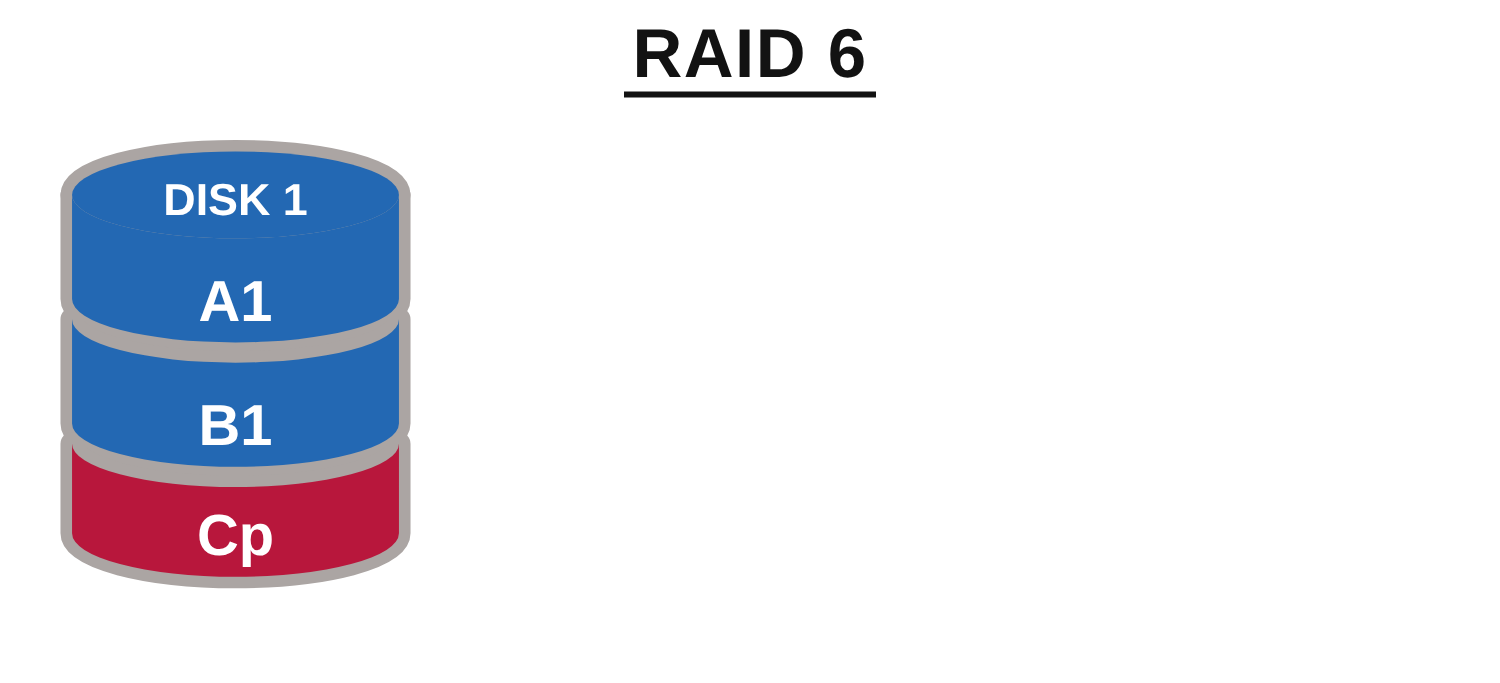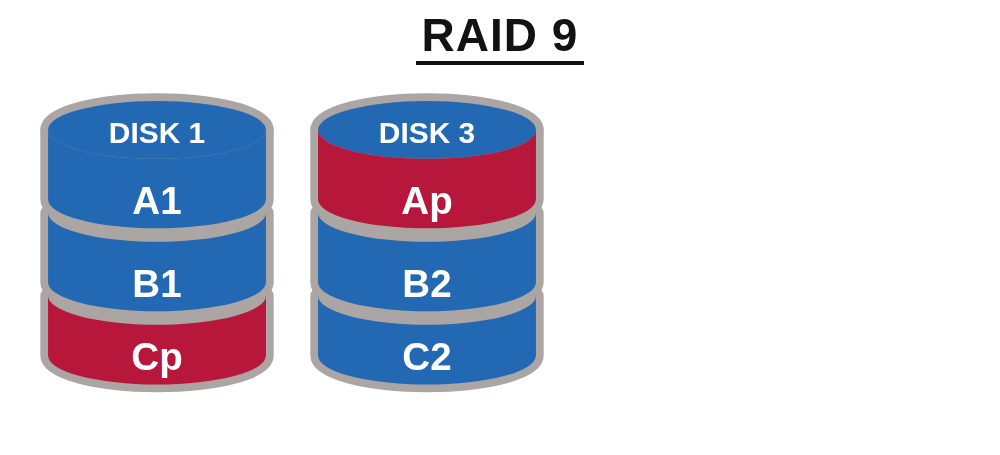--- a/index.html
+++ b/index.html
@@ -25,63 +25,48 @@
     font-weight: bold;
     color: #121212;
     letter-spacing: 1px;
     border-bottom: 4px solid #121212;
     padding: 0 6px 3px 6px;
   }
   .disks-row {
     display: flex;
     align-items: flex-start;
     padding-left: 22px;
+    gap: 66px;
     margin-top: 0;
   }
   .disk {
     margin: 0;
     padding: 0;
   }
   svg text {
     font-family: "Liberation Sans", sans-serif;
   }
 </style>
 </head>
 <body>
 
 <div class="title-row">
-  <h1><span>RAID 9</span></h1>
+  <h1><span>RAID 6</span></h1>
 </div>
 
 <div class="disks-row">
   <figure class="disk"><svg viewBox="0 0 280 344" width="270" height="332">
         <g fill="#ABA5A3" stroke="#ABA5A3" stroke-width="16" stroke-linejoin="round">
           <ellipse cx="140" cy="62" rx="113" ry="30"></ellipse>
           <path d="M 27 62 A 113 30 0 0 0 253 62 L 253 134 A 113 30 0 0 1 27 134 Z"></path>
           <path d="M 27 148 A 113 30 0 0 0 253 148 L 253 220 A 113 30 0 0 1 27 220 Z"></path>
           <path d="M 27 234 A 113 30 0 0 0 253 234 L 253 296 A 113 30 0 0 1 27 296 Z"></path>
         </g>
         <ellipse cx="140" cy="62" rx="113" ry="30" fill="#2368B3"></ellipse>
         <path d="M 27 62 A 113 30 0 0 0 253 62 L 253 134 A 113 30 0 0 1 27 134 Z" fill="#2368B3"></path>
         <path d="M 27 148 A 113 30 0 0 0 253 148 L 253 220 A 113 30 0 0 1 27 220 Z" fill="#2368B3"></path>
         <path d="M 27 234 A 113 30 0 0 0 253 234 L 253 296 A 113 30 0 0 1 27 296 Z" fill="#B8173C"></path>
         <text x="140" y="76" text-anchor="middle" font-size="31" font-weight="bold" fill="#FFFFFF">DISK 1</text>
         <text x="140" y="149" text-anchor="middle" font-size="40" font-weight="bold" fill="#FFFFFF">A1</text>
         <text x="140" y="235" text-anchor="middle" font-size="40" font-weight="bold" fill="#FFFFFF">B1</text>
         <text x="140" y="311" text-anchor="middle" font-size="40" font-weight="bold" fill="#FFFFFF">Cp</text>
       </svg></figure>
-  <figure class="disk"><svg viewBox="0 0 280 344" width="270" height="332">
-        <g fill="#ABA5A3" stroke="#ABA5A3" stroke-width="16" stroke-linejoin="round">
-          <ellipse cx="140" cy="62" rx="113" ry="30"></ellipse>
-          <path d="M 27 62 A 113 30 0 0 0 253 62 L 253 134 A 113 30 0 0 1 27 134 Z"></path>
-          <path d="M 27 148 A 113 30 0 0 0 253 148 L 253 220 A 113 30 0 0 1 27 220 Z"></path>
-          <path d="M 27 234 A 113 30 0 0 0 253 234 L 253 296 A 113 30 0 0 1 27 296 Z"></path>
-        </g>
-        <ellipse cx="140" cy="62" rx="113" ry="30" fill="#2368B3"></ellipse>
-        <path d="M 27 62 A 113 30 0 0 0 253 62 L 253 134 A 113 30 0 0 1 27 134 Z" fill="#B8173C"></path>
-        <path d="M 27 148 A 113 30 0 0 0 253 148 L 253 220 A 113 30 0 0 1 27 220 Z" fill="#2368B3"></path>
-        <path d="M 27 234 A 113 30 0 0 0 253 234 L 253 296 A 113 30 0 0 1 27 296 Z" fill="#2368B3"></path>
-        <text x="140" y="76" text-anchor="middle" font-size="31" font-weight="bold" fill="#FFFFFF">DISK 3</text>
-        <text x="140" y="149" text-anchor="middle" font-size="40" font-weight="bold" fill="#FFFFFF">Ap</text>
-        <text x="140" y="235" text-anchor="middle" font-size="40" font-weight="bold" fill="#FFFFFF">B2</text>
-        <text x="140" y="311" text-anchor="middle" font-size="40" font-weight="bold" fill="#FFFFFF">C2</text>
-      </svg></figure>
 </div>
 
 </body></html>

